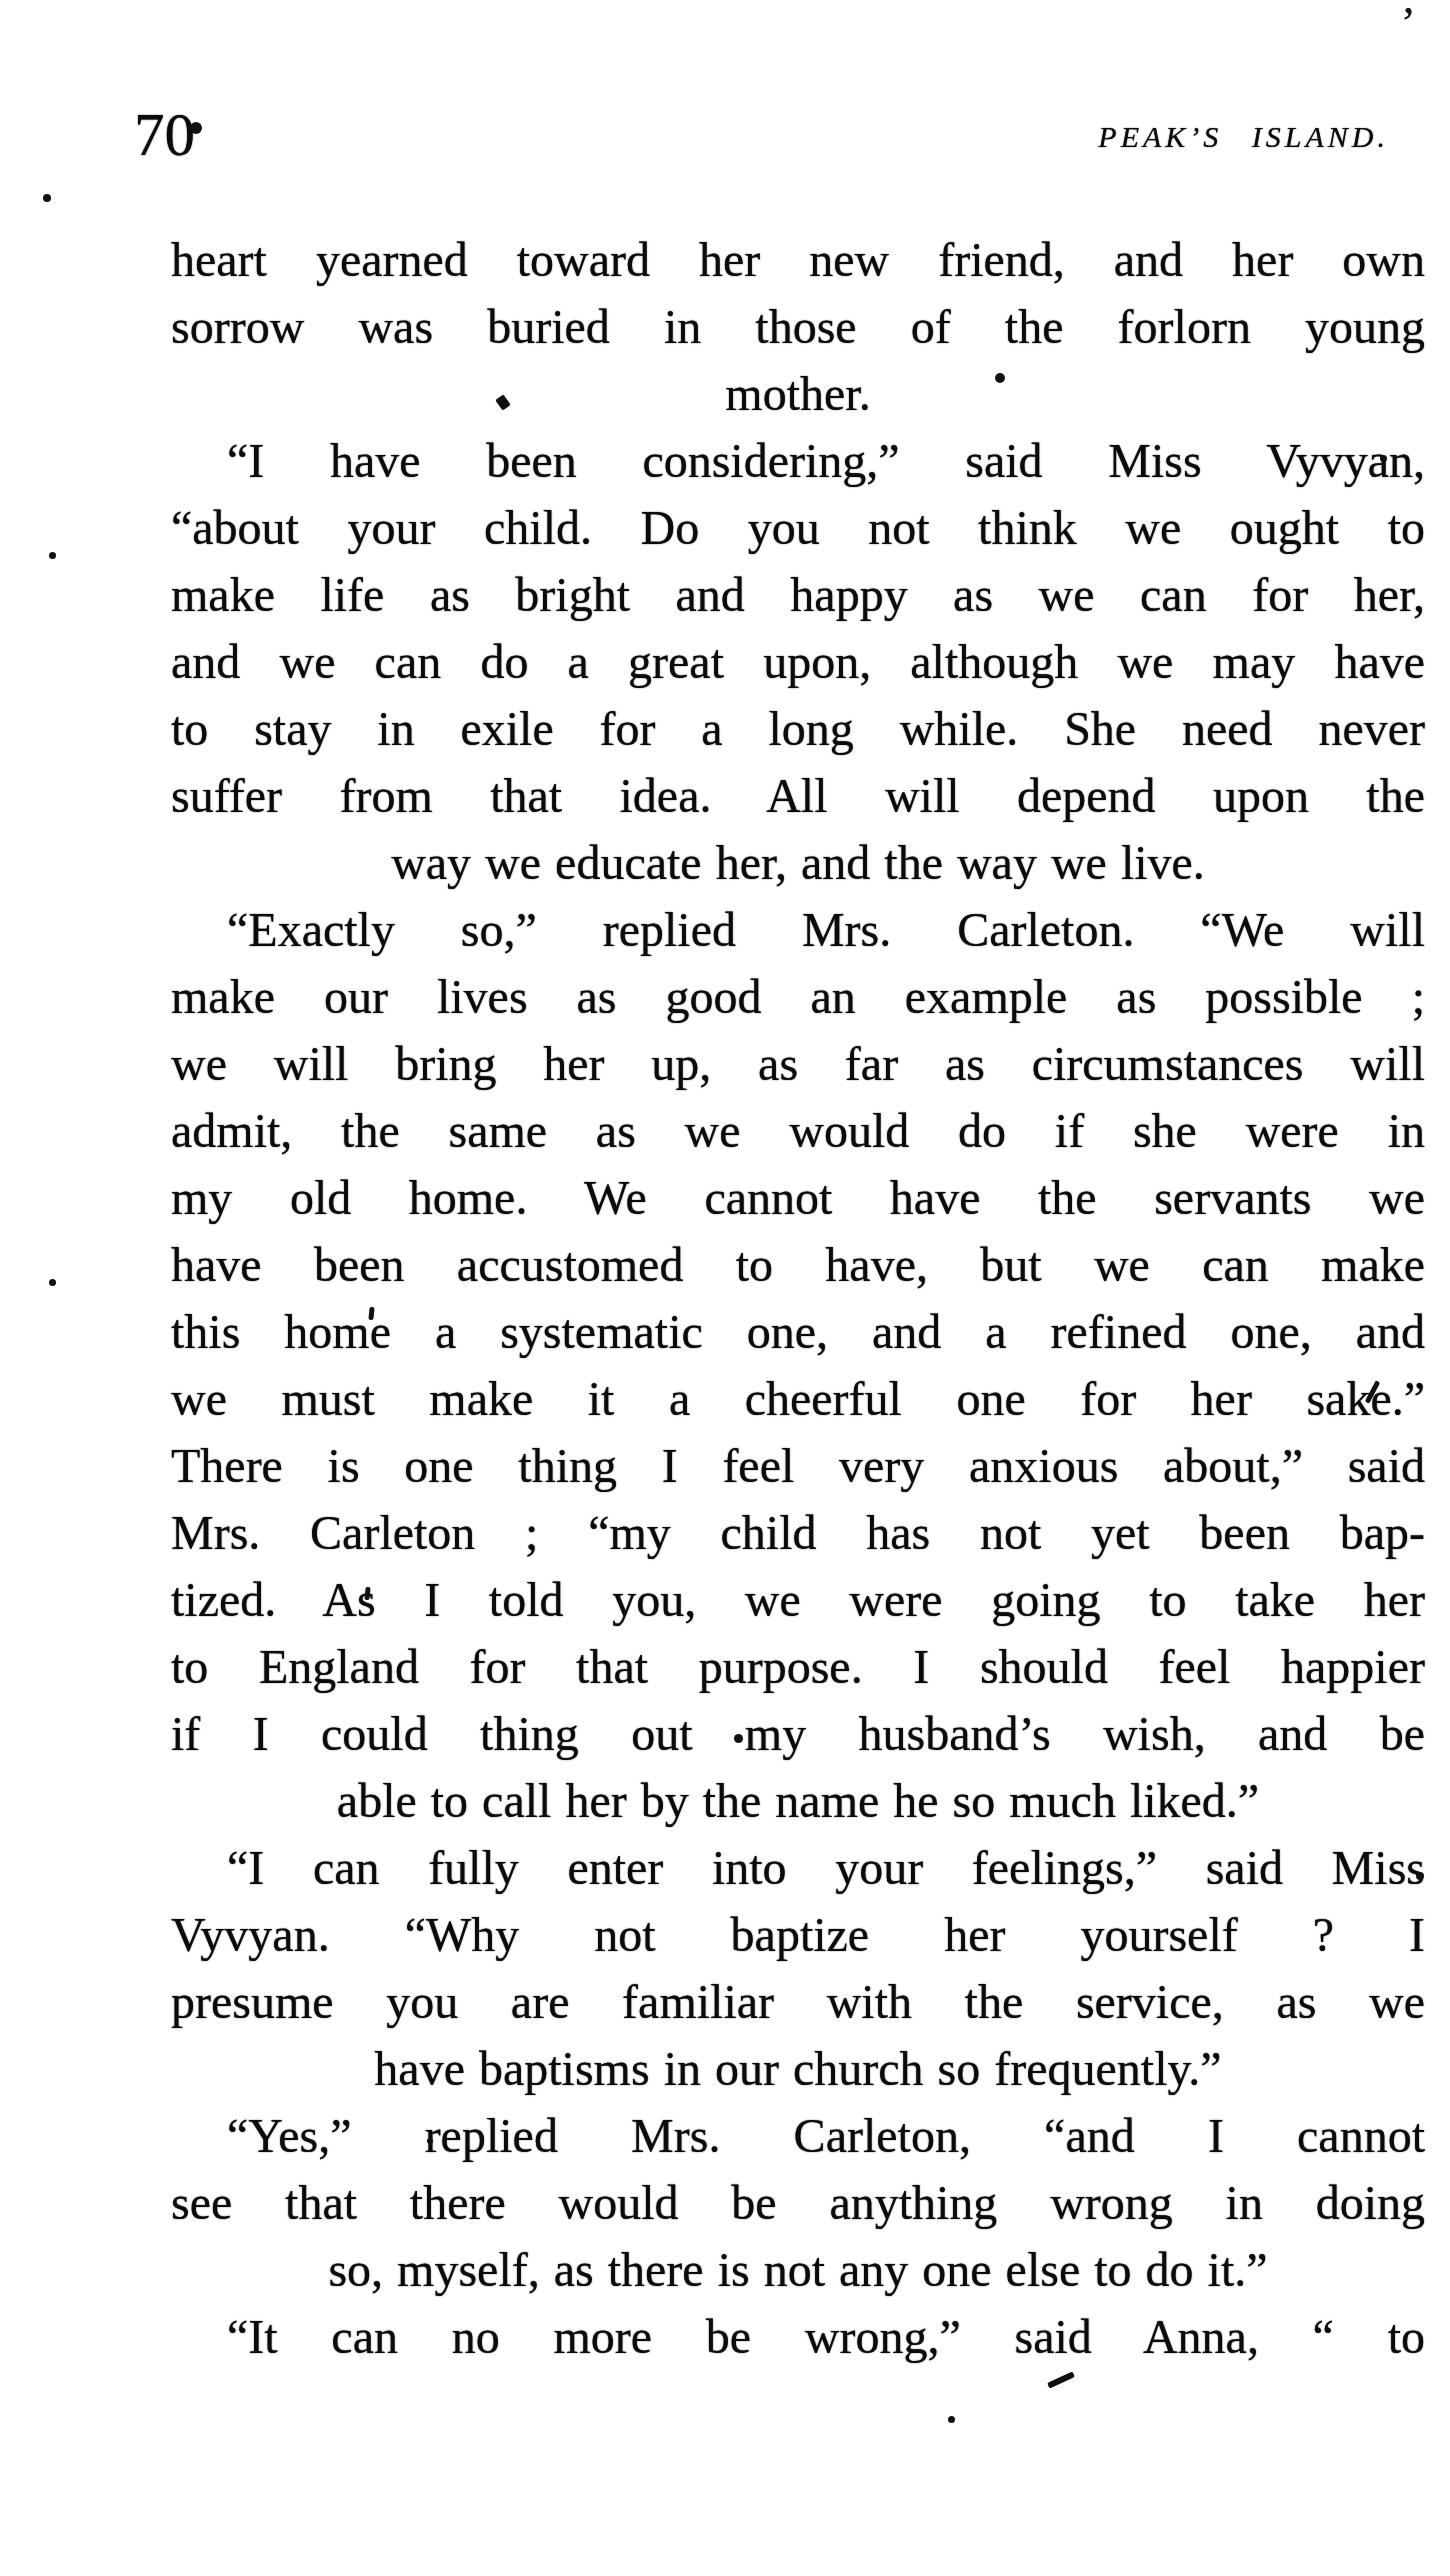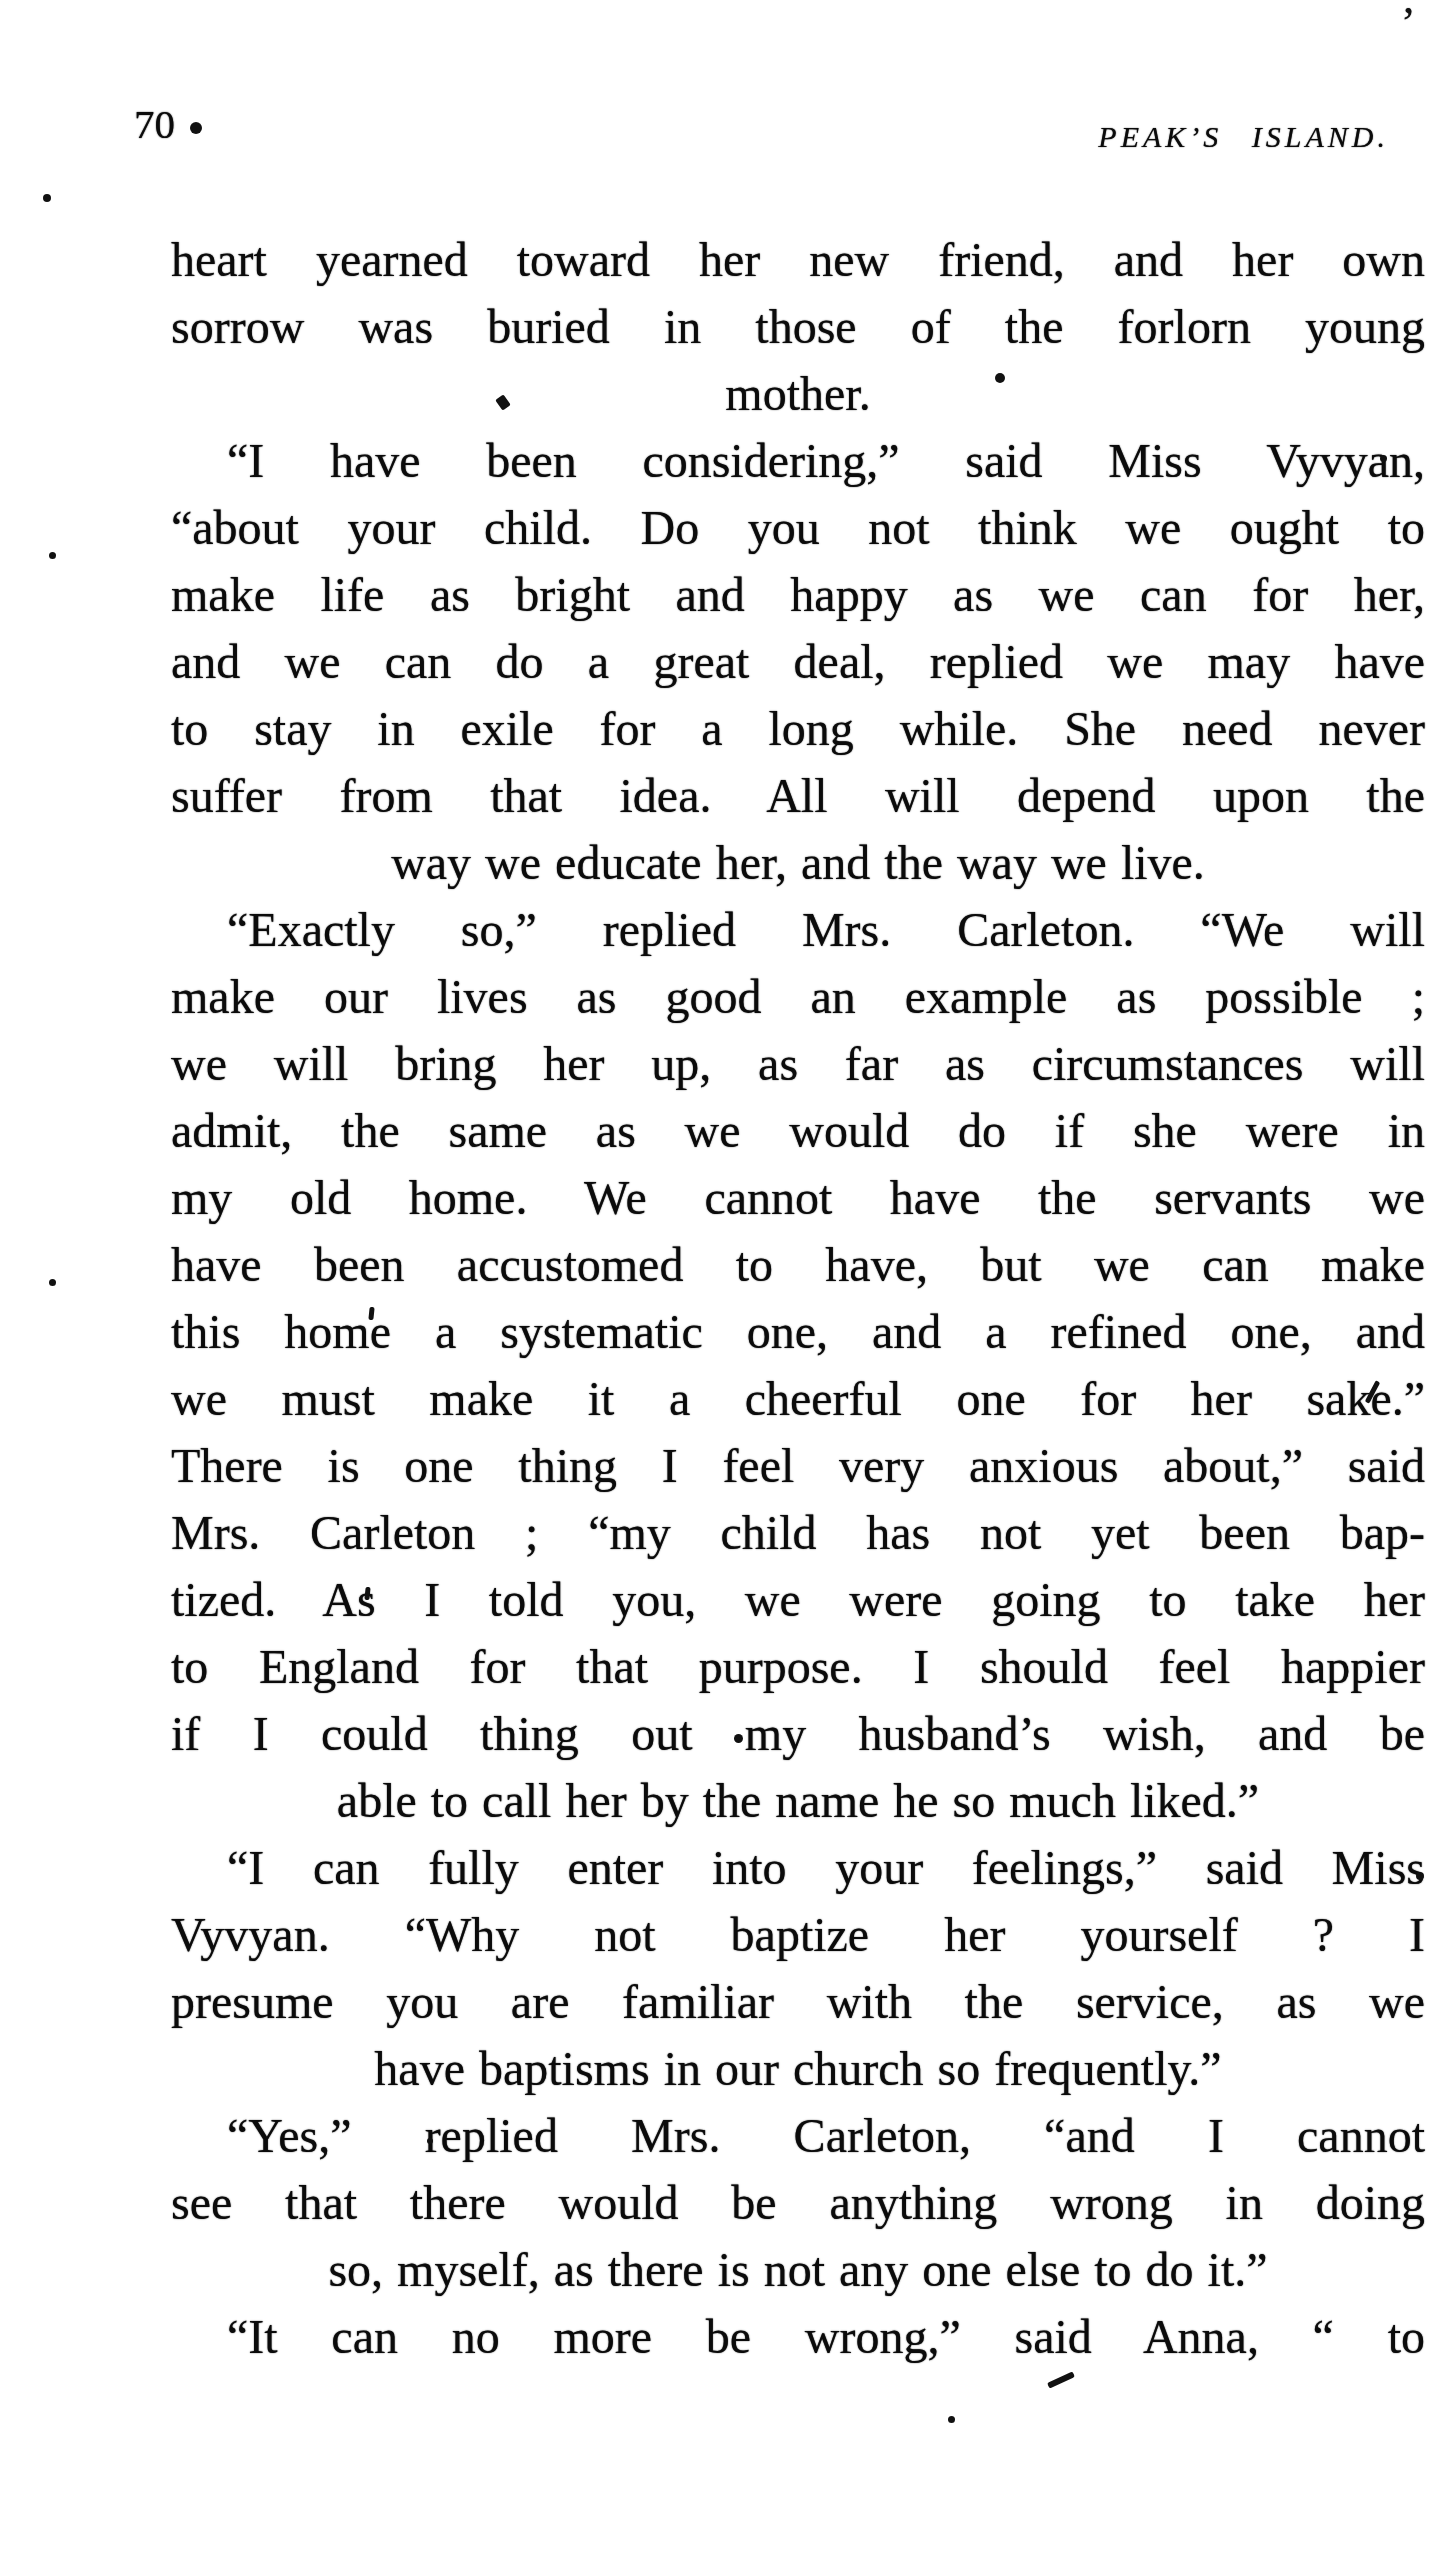--- a/index.html
+++ b/index.html
@@ -14,21 +14,21 @@
     position: absolute;
     inset: 0;
     background: #ffffff;
     color: #0b0b0b;
     font-family: "Liberation Serif", serif;
   }
   .page-number {
     position: absolute;
     left: 134px;
     top: 104px;
-    font-size: 41px;
+    font-size: 61px;
     line-height: 1;
     text-shadow: 0 0 1.4px rgba(0,0,0,0.9);
   }
   .running-title {
     position: absolute;
     left: 135px;
     top: 122px;
     width: 1254px;
     text-align: right;
     font-size: 30px;
@@ -79,21 +79,21 @@
   <div class="text-block">
       <div class="para">
         <div class="line just">heart yearned toward her new friend, and her own</div>
         <div class="line just">sorrow was buried in those of the forlorn young</div>
         <div class="line">mother.</div>
       </div>
       <div class="para">
         <div class="line just indent">“I have been considering,” said Miss Vyvyan,</div>
         <div class="line just">“about your child. Do you not think we ought to</div>
         <div class="line just">make life as bright and happy as we can for her,</div>
-        <div class="line just">and we can do a great deal, replied we may have</div>
+        <div class="line just">and we can do a great upon, although we may have</div>
         <div class="line just">to stay in exile for a long while.  She need never</div>
         <div class="line just">suffer from that idea.  All will depend upon the</div>
         <div class="line">way we educate her, and the way we live.</div>
       </div>
       <div class="para">
         <div class="line just indent">“Exactly so,” replied Mrs. Carleton.  “We will</div>
         <div class="line just">make our lives as good an example as possible ;</div>
         <div class="line just">we will bring her up, as far as circumstances will</div>
         <div class="line just">admit, the same as we would do if she were in</div>
         <div class="line just">my old home.  We cannot have the servants we</div>

